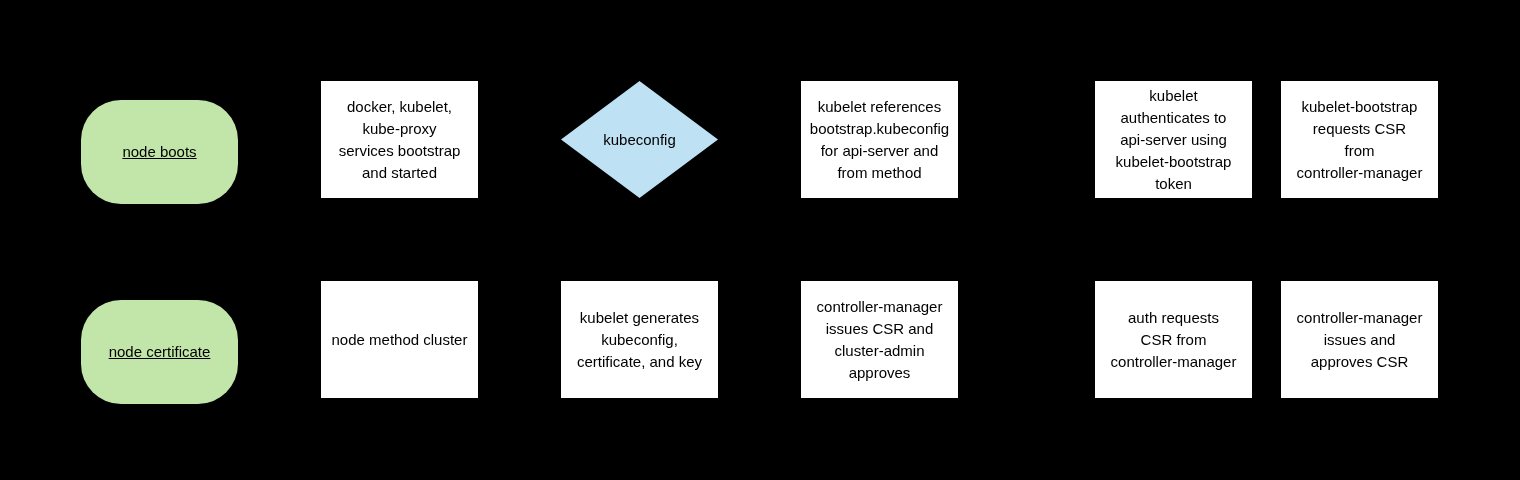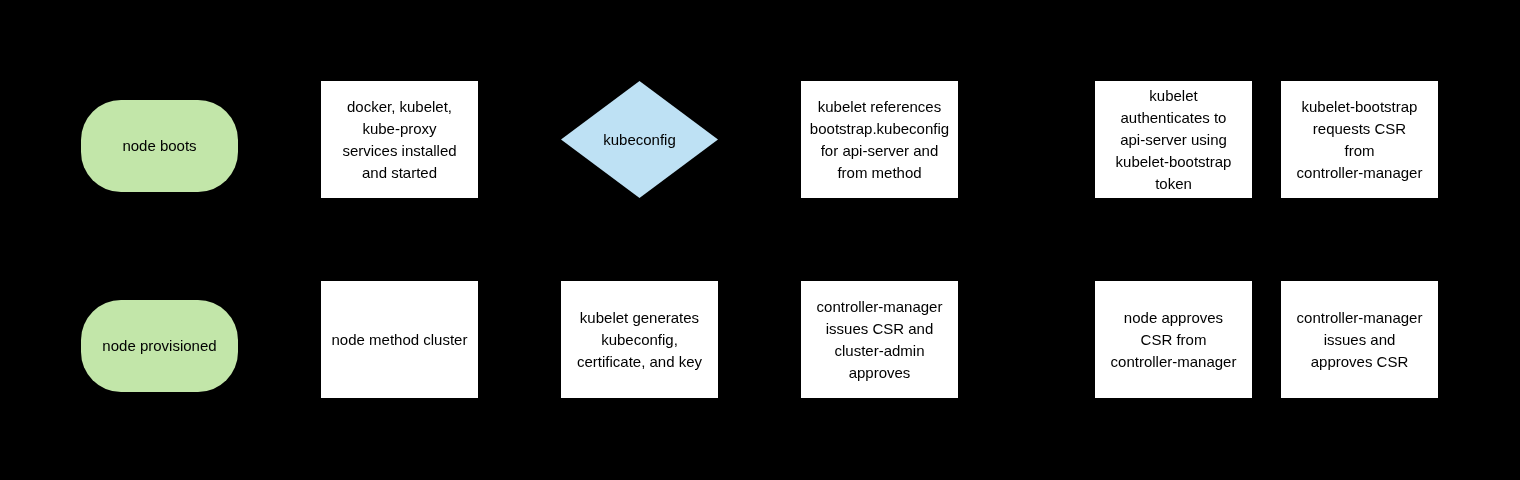--- a/index.html
+++ b/index.html
@@ -34,66 +34,67 @@
     background: var(--process_fill);
     height: 117px;
   }
   .decision {
     background: var(--decision_fill);
     height: 117px;
     clip-path: polygon(50% 0, 100% 50%, 50% 100%, 0 50%);
   }
   .terminator {
     background: var(--terminator_fill);
-    height: 92px;
+    height: 104px;
     border-radius: 40px;
+    text-decoration: underline;
   }
   
   .c0 { left: 81px; }
   .c1 { left: 321px; }
   .c2 { left: 561px; }
   .c3 { left: 801px; }
   .c4 { left: 1088px; margin-left: 7px; }
   .c5 { left: 1281px; }
   
   .r0  { top: 81px; }
   .r1  { top: 281px; }
   .r0p { top: 100px; } 
   .r1p { top: 300px; } 
 </style>
 </head>
 <body>
 
 <div class="node terminator c0 r0p">node boots</div>
 <div class="node process    c1 r0">docker, kubelet,
 kube-proxy
-services installed
+services bootstrap
 and started</div>
 <div class="node decision   c2 r0">kubeconfig</div>
 <div class="node process    c3 r0">kubelet references
 bootstrap.kubeconfig
 for api-server and
 from method</div>
 <div class="node process    c4 r0">kubelet
 authenticates to
 api-server using
 kubelet-bootstrap
 token</div>
 <div class="node process    c5 r0">kubelet-bootstrap
 requests CSR
 from
 controller-manager</div>
 
-<div class="node terminator c0 r1p">node provisioned</div>
+<div class="node terminator c0 r1p">node certificate</div>
 <div class="node process    c1 r1">node method cluster</div>
 <div class="node process    c2 r1">kubelet generates
 kubeconfig,
 certificate, and key</div>
 <div class="node process    c3 r1">controller-manager
 issues CSR and
 cluster-admin
 approves</div>
-<div class="node process    c4 r1">node approves
+<div class="node process    c4 r1">auth requests
 CSR from
 controller-manager</div>
 <div class="node process    c5 r1">controller-manager
 issues and
 approves CSR</div>
 
 </body></html>

